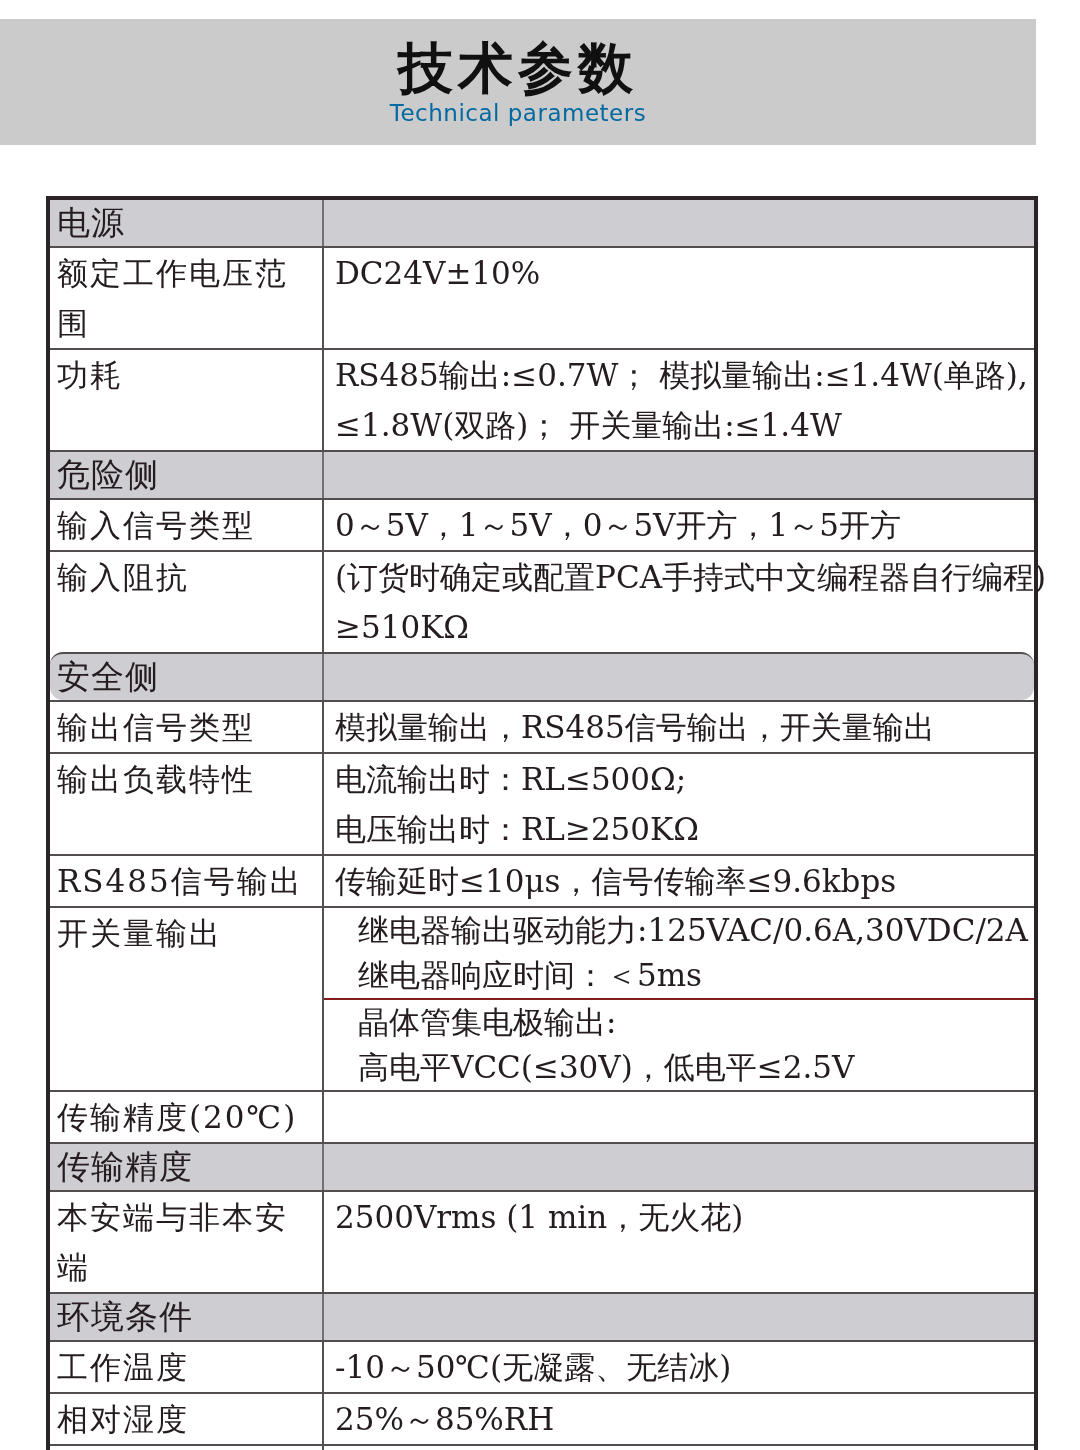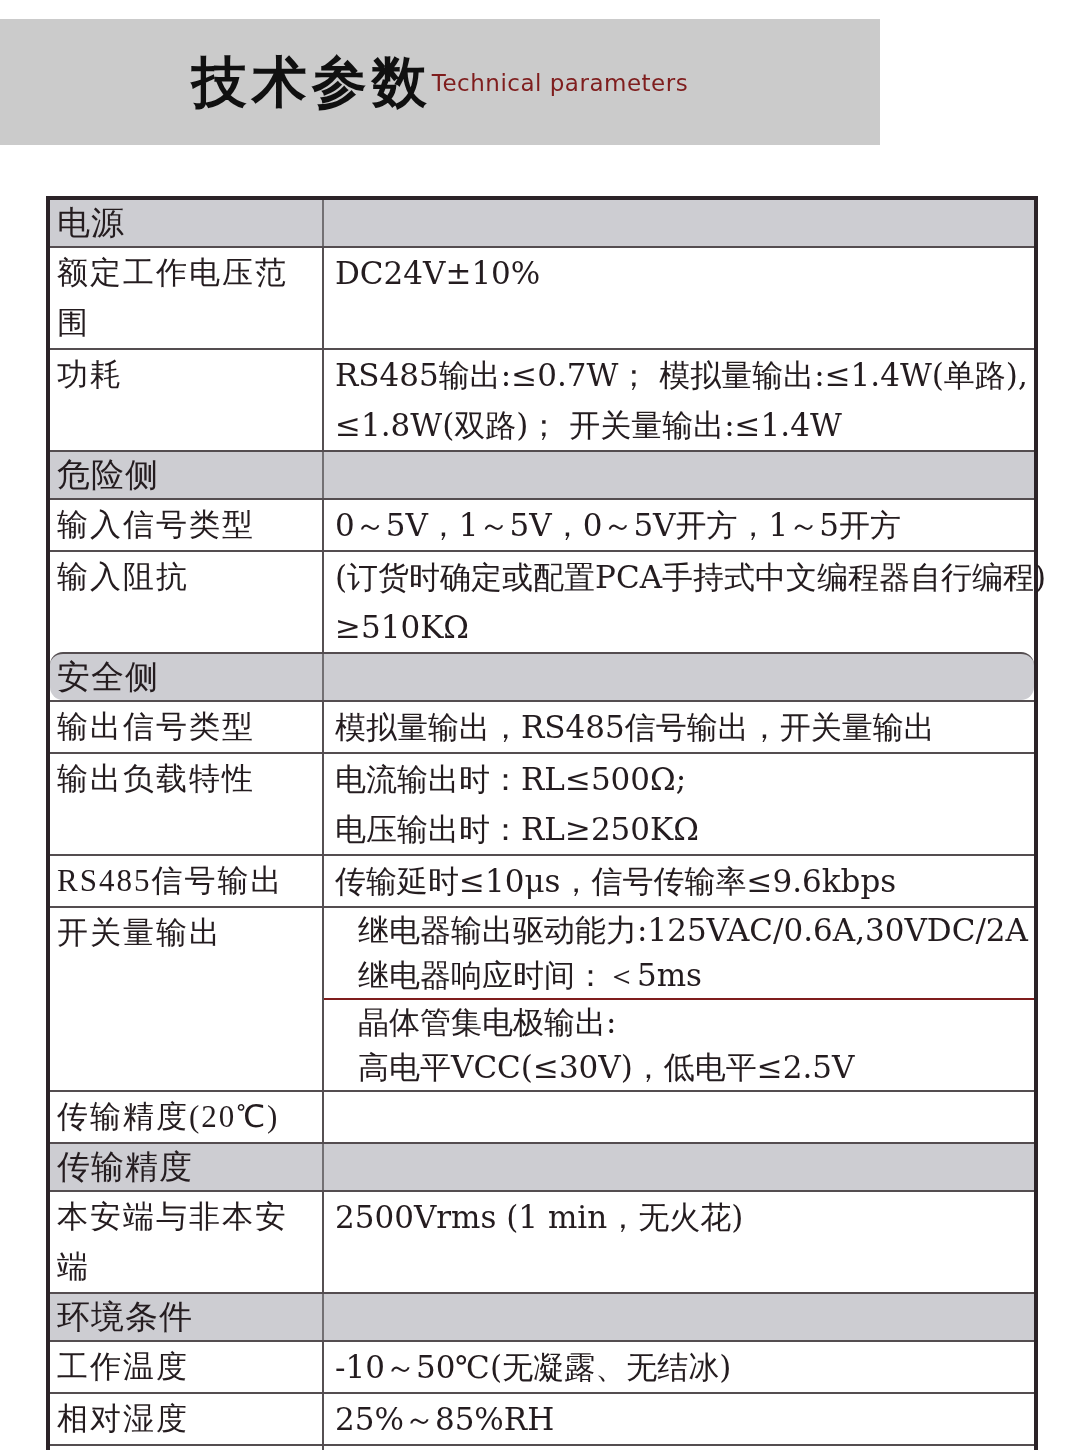--- a/index.html
+++ b/index.html
@@ -16,42 +16,42 @@
     position: relative;
     width: 1080px;
     height: 1450px;
     background: #ffffff;
   }
   
   .header-band {
     position: absolute;
     left: 0;
     top: 19px;
-    width: 880px;
+    width: 1036px;
     height: 126px;
     background: #cbcbcb;
     display: flex;
-    flex-direction: row;
+    flex-direction: column;
     align-items: center;
     justify-content: center;
   }
   .page-title {
     font-family: "DejaVu Sans", "Liberation Sans", sans-serif;
     font-weight: 900;
     font-size: 55px;
     line-height: 60px;
     letter-spacing: 5px;
     color: #101010;
   }
   .page-subtitle {
     font-family: "DejaVu Sans", "Liberation Sans", sans-serif;
     font-weight: 400;
     font-size: 23px;
     line-height: 28px;
-    color: #7f1d1d;
+    color: #0369a1;
     letter-spacing: 0.5px;
     margin-top: 1px;
   }
   
   .spec-table {
     position: absolute;
     left: 46px;
     top: 196px;
     width: 992px;
     box-sizing: border-box;
@@ -68,21 +68,20 @@
     background: #cdcdd2;
   }
   .cell-label {
     box-sizing: border-box;
     border-right: 2px solid #565052;
     padding: 0 2px 0 7px;
     font-size: 31px;
     letter-spacing: 2px;
     line-height: 50px;
     align-self: stretch;
-    font-family: Liberation Serif, serif;
   }
   .t-row.section .cell-label {
     font-size: 33px;
     line-height: 46px;
     letter-spacing: 1px;
     border-right: 2px solid #737073;
   }
   .t-row.section .cell-value { min-height: 46px; }
   .cell-value {
     box-sizing: border-box;

